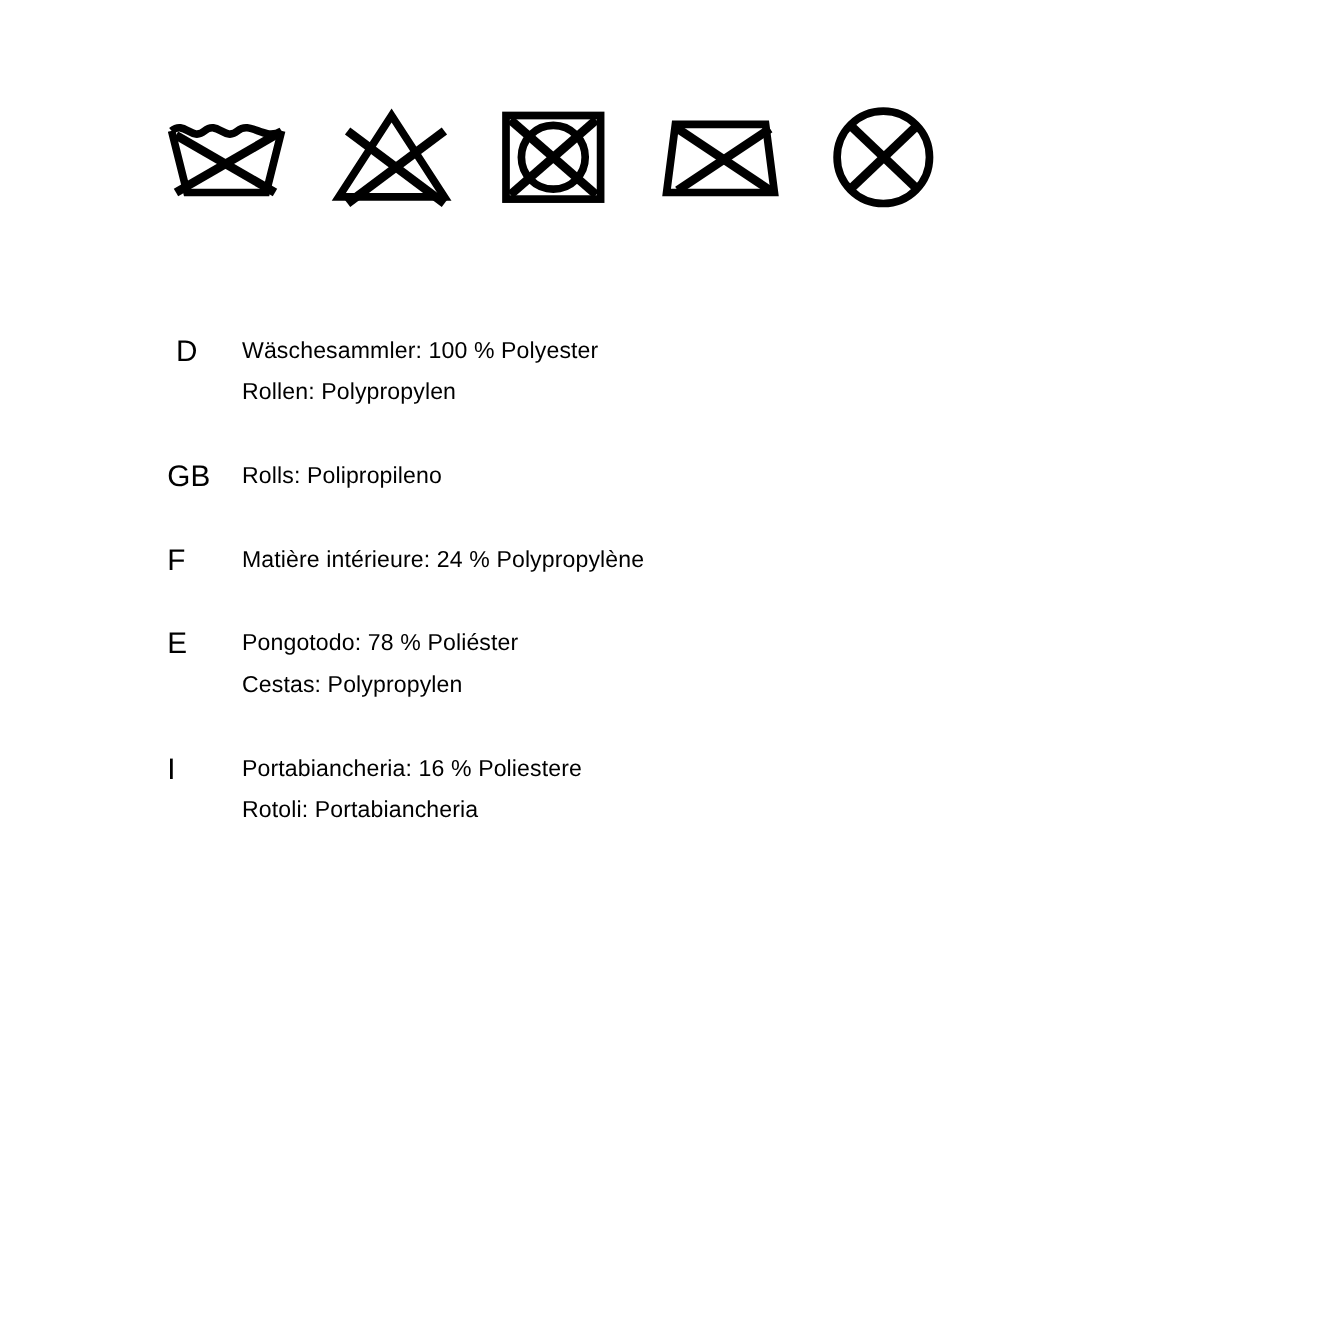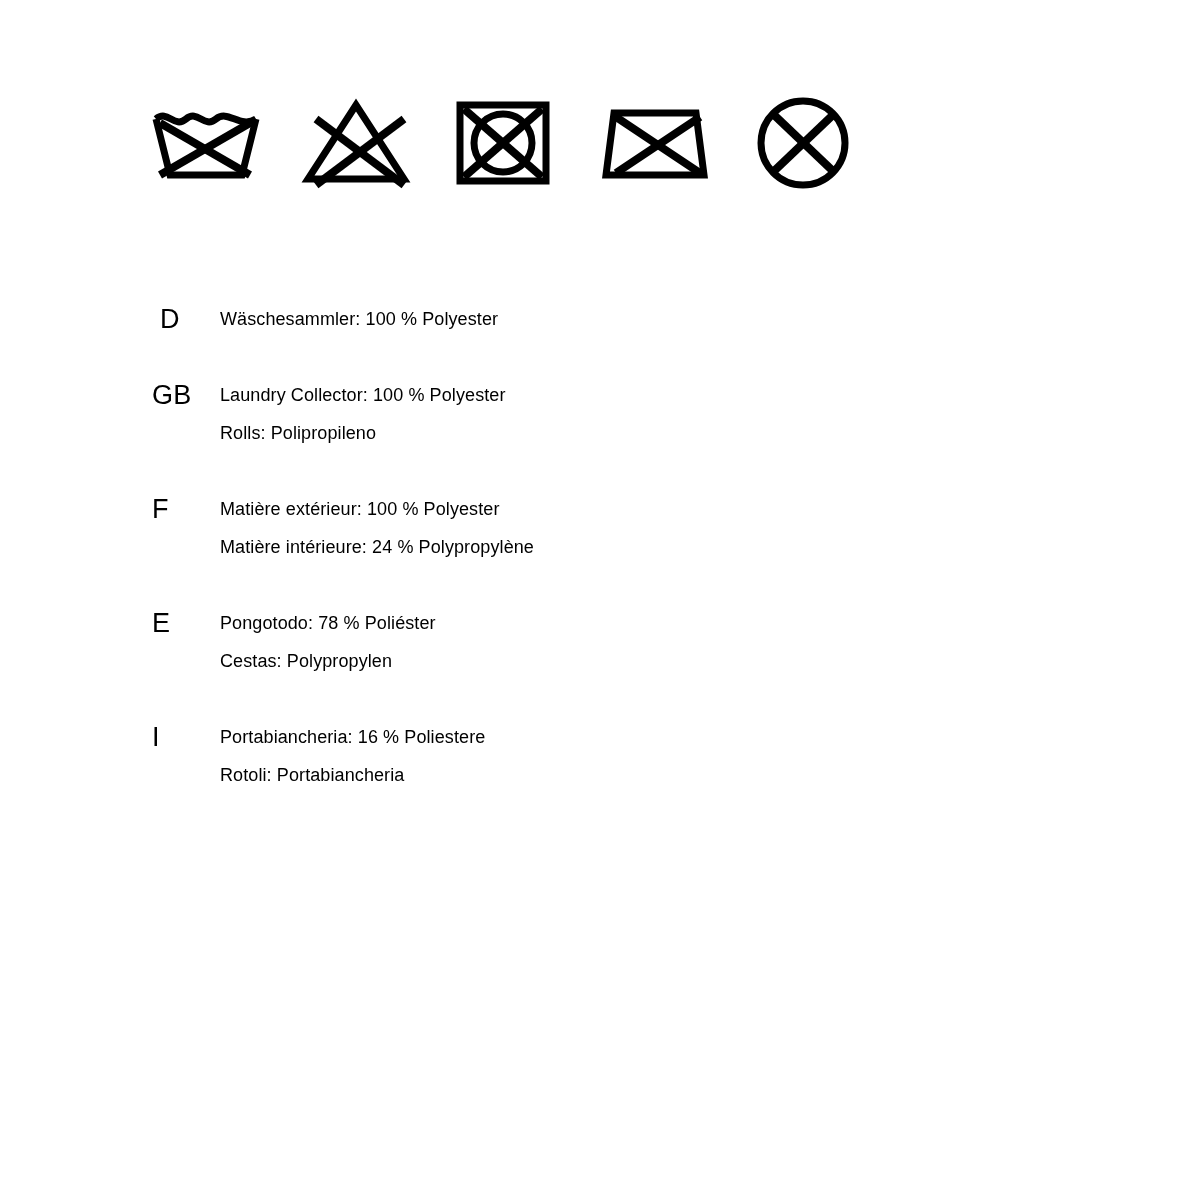--- a/index.html
+++ b/index.html
@@ -59,21 +59,21 @@
     letter-spacing: 0.2px;
   }
   .lang-code.indent-d {
     padding-left: 8px;
     box-sizing: border-box;
   }
   .lines {
     flex: 1 1 auto;
   }
   .line {
-    font-size: 18px;
+    font-size: 21px;
     line-height: 38px;
     letter-spacing: 0.1px;
     white-space: nowrap;
   }
 </style>
 </head>
 <body>
 
 <div class="page">
 
@@ -132,35 +132,34 @@
     </svg>
 
   </div>
 
   <div class="care-list">
 
     <div class="care-item">
       <div class="lang-code indent-d">D</div>
       <div class="lines">
         <div class="line">Wäschesammler: 100 % Polyester</div>
+        <div class="line">Rollen: Polypropylen</div>
       </div>
     </div>
 
     <div class="care-item">
       <div class="lang-code">GB</div>
       <div class="lines">
-        <div class="line">Laundry Collector: 100 % Polyester</div>
         <div class="line">Rolls: Polipropileno</div>
       </div>
     </div>
 
     <div class="care-item">
       <div class="lang-code">F</div>
       <div class="lines">
-        <div class="line">Matière extérieur: 100 % Polyester</div>
         <div class="line">Matière intérieure: 24 % Polypropylène</div>
       </div>
     </div>
 
     <div class="care-item">
       <div class="lang-code">E</div>
       <div class="lines">
         <div class="line">Pongotodo: 78 % Poliéster</div>
         <div class="line">Cestas: Polypropylen</div>
       </div>

